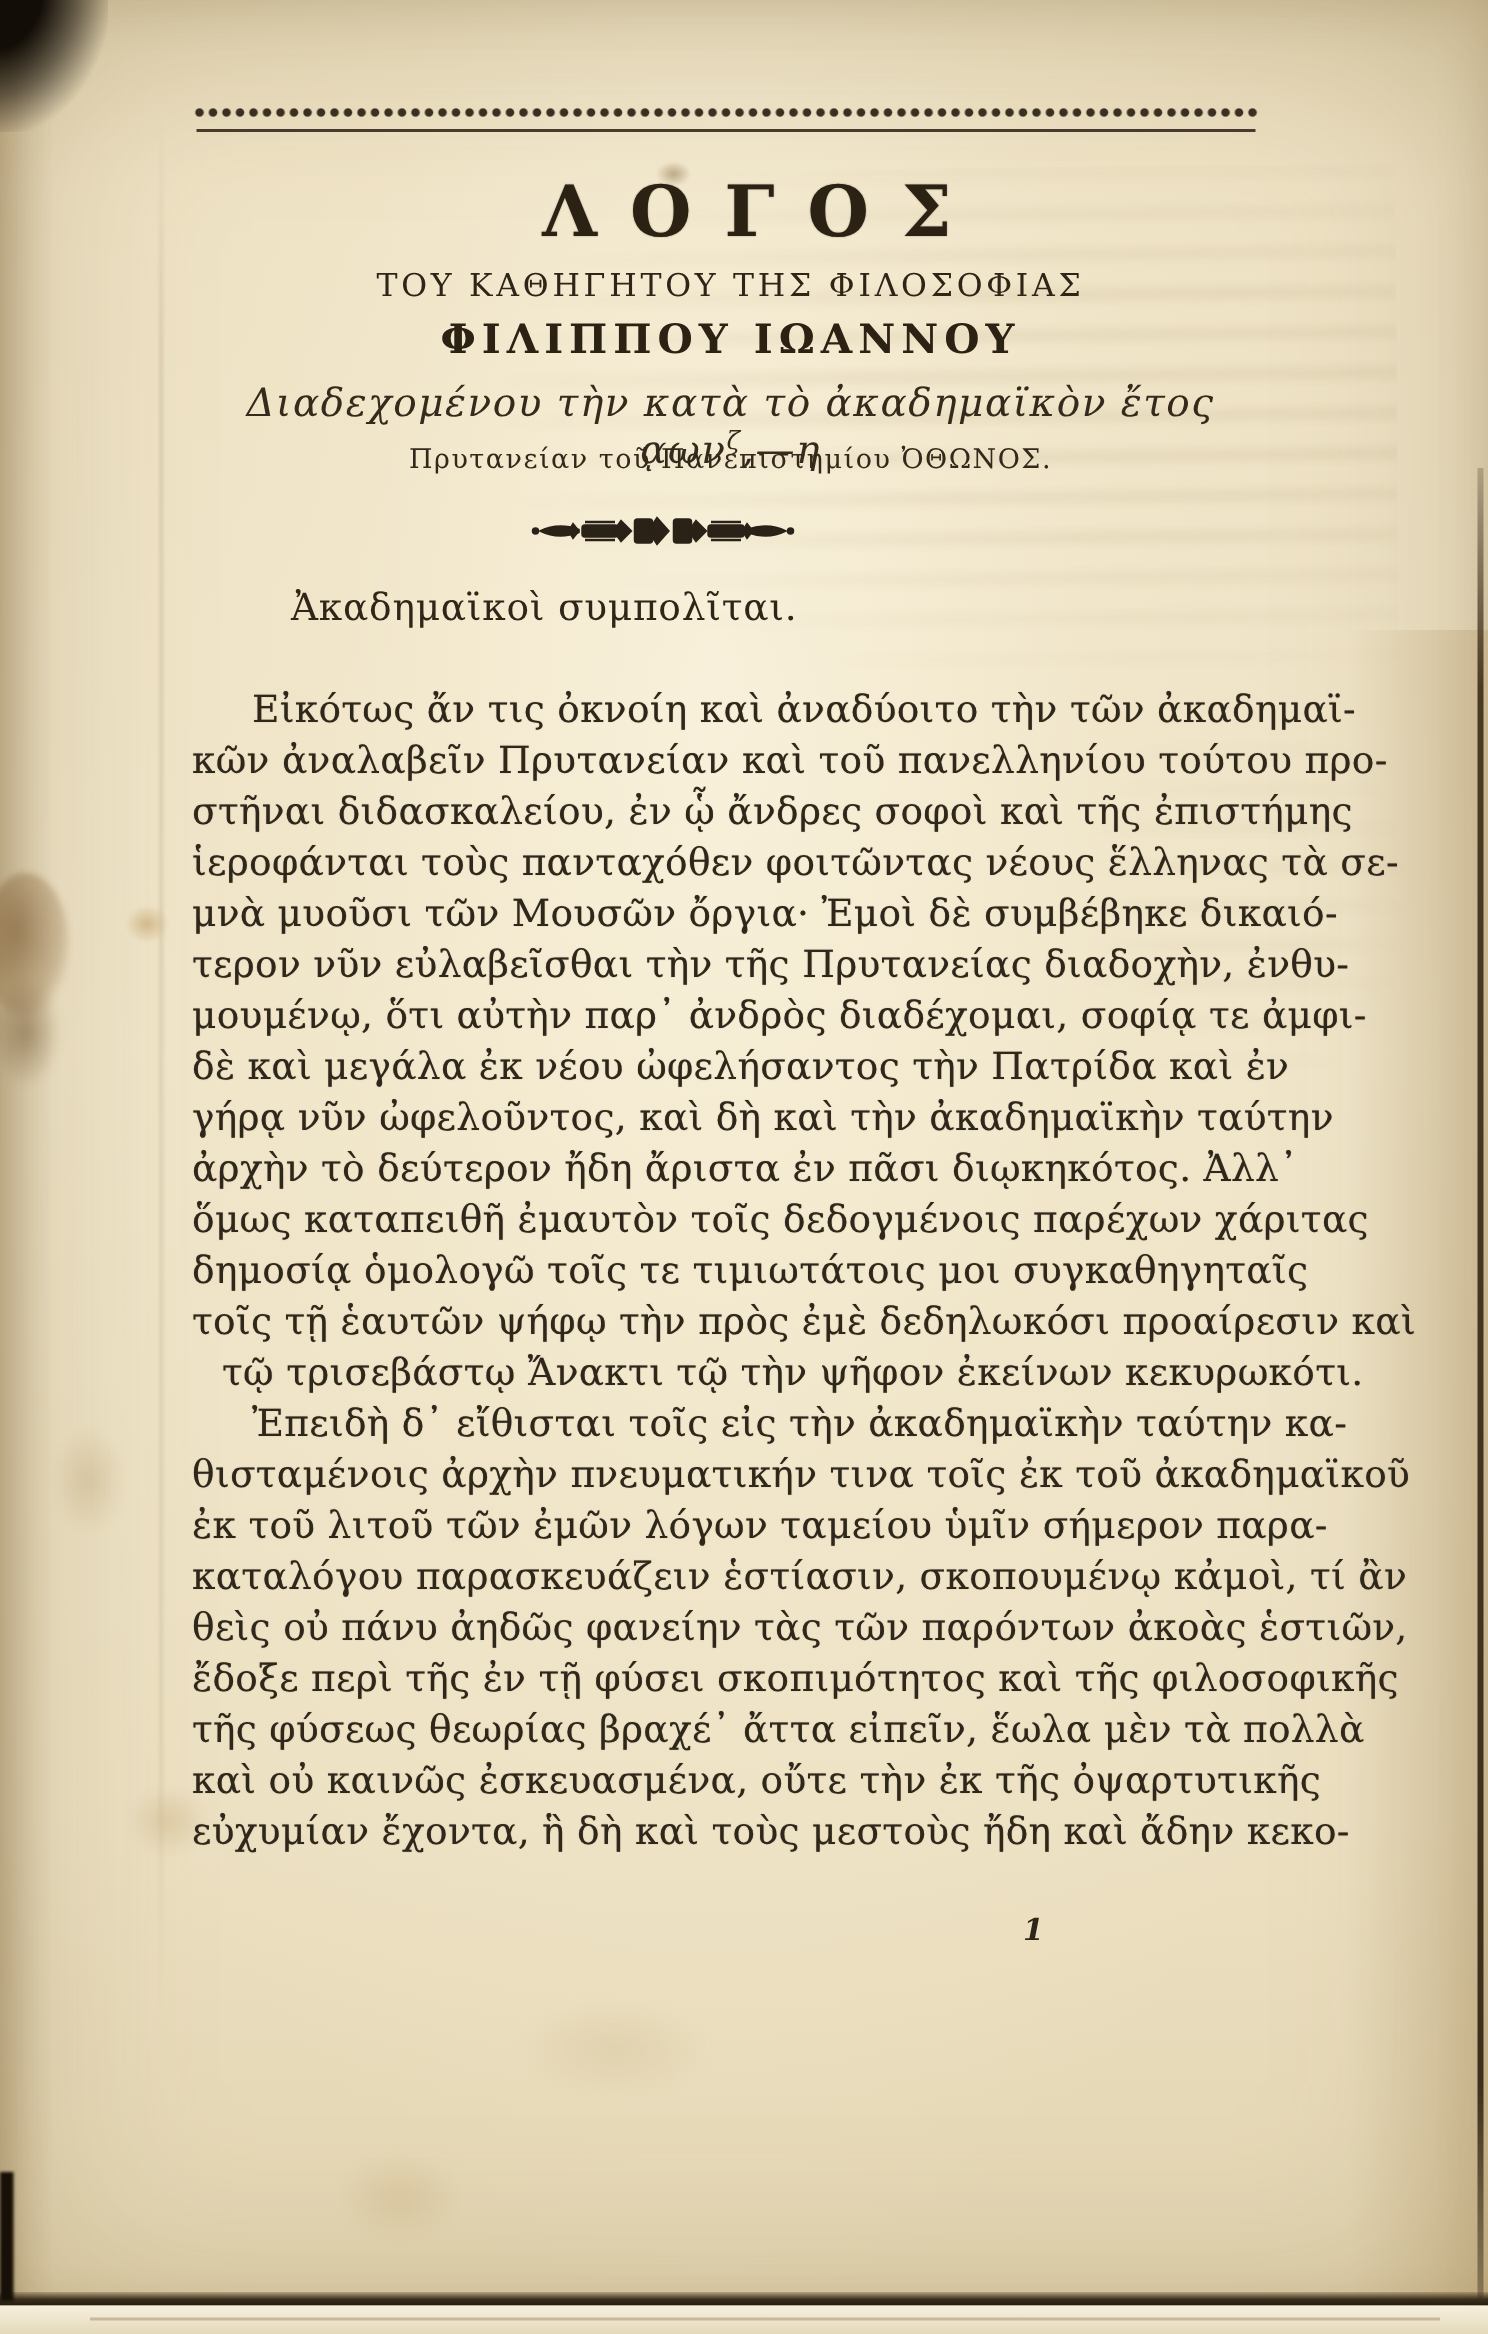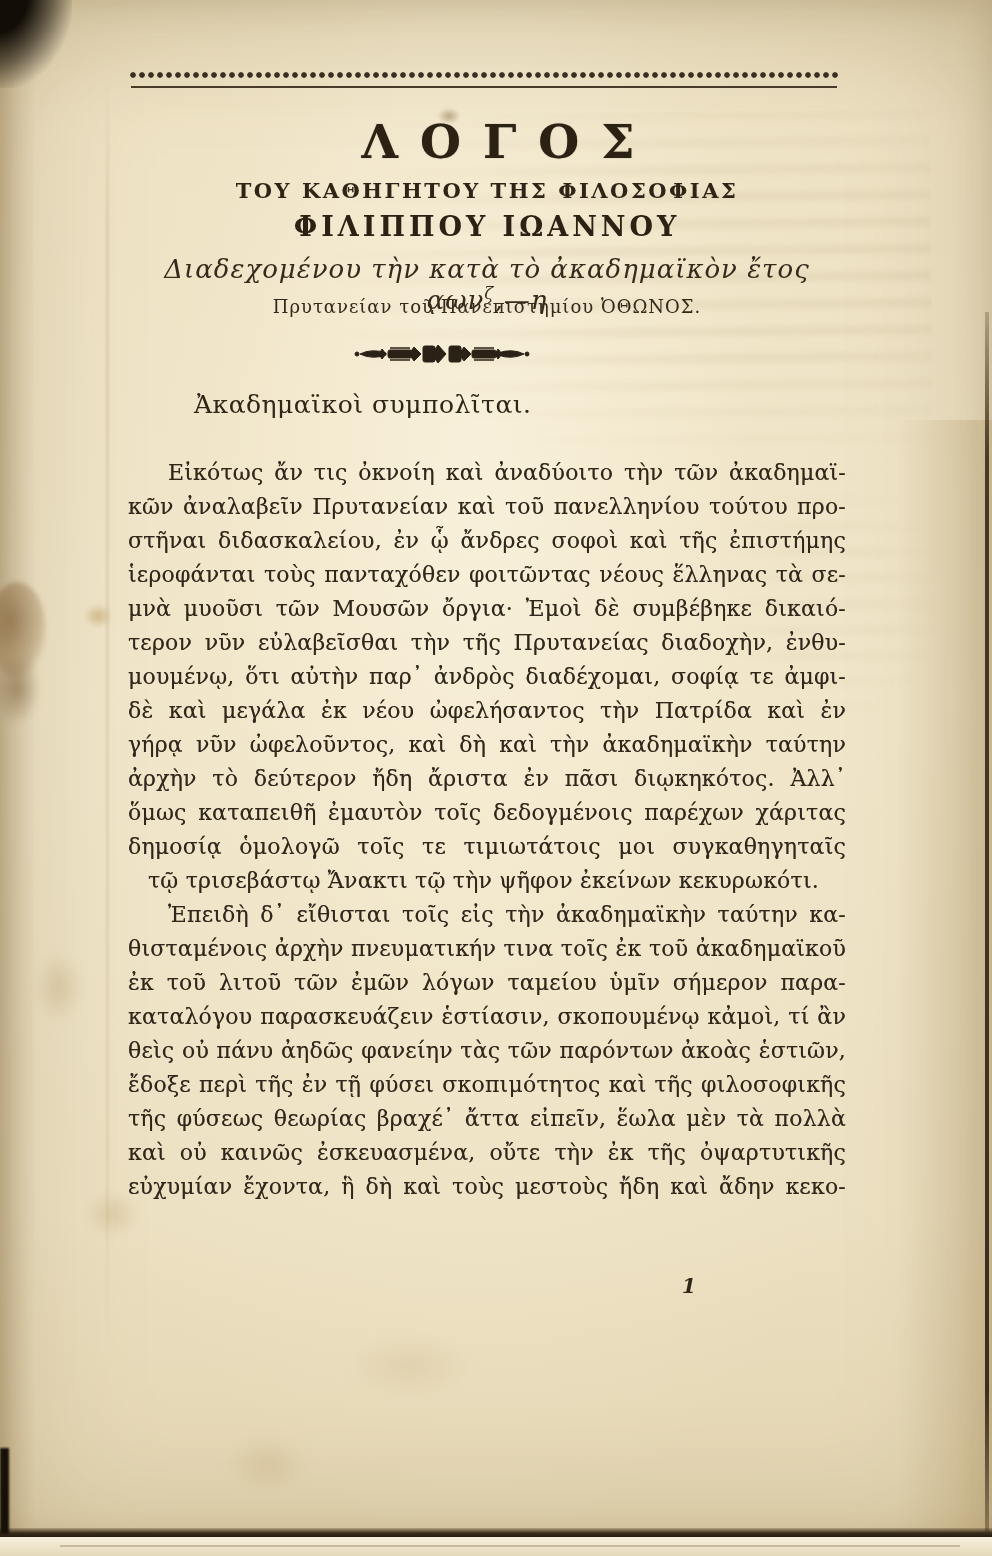--- a/index.html
+++ b/index.html
@@ -52,29 +52,29 @@
 
   
   .print{position:absolute;left:0;top:4px;width:892px;height:1556px;}
   .bead-rule{position:absolute;left:128px;top:66px;width:712px;height:10px;
     background-image:radial-gradient(circle 3.2px at 5px 5px, #3a3022 2.4px, rgba(58,48,34,0) 3.2px);
     background-size:9px 10px;background-repeat:repeat-x;}
   .bead-rule-line{position:absolute;left:131px;top:82px;width:706px;height:2px;background:#473b29;}
   .center-col{position:absolute;left:128px;width:718px;text-align:center;}
   .t-title{top:110px;font-size:47px;font-weight:bold;letter-spacing:22px;padding-left:22px;color:#2b2214;
     text-shadow:0 0 1px rgba(43,34,20,.55);}
-  .t-sub1{top:174px;font-size:21px;font-weight:bold;letter-spacing:2.5px;color:#2e2517;text-align:center;}
+  .t-sub1{top:174px;font-size:21px;font-weight:normal;letter-spacing:2.5px;color:#2e2517;text-align:center;}
   .t-sub2{top:207px;font-size:27px;font-weight:bold;letter-spacing:4px;color:#2b2214;}
   .t-ded{top:250px;font-size:26px;font-style:italic;letter-spacing:1px;color:#352b1c;}
   .t-ded sup{font-size:64%;vertical-align:super;}
   .t-ded2{top:292px;font-size:18px;letter-spacing:1px;color:#33291b;}
   .ornament{position:absolute;left:352px;top:336px;width:180px;height:26px;}
   .salutation{position:absolute;left:194px;top:386px;font-size:25px;letter-spacing:.5px;color:#2f2618;}
   .body-block{position:absolute;left:128px;top:452px;width:718px;}
-  .bline{height:34px;line-height:34px;font-size:22px;letter-spacing:.2px;
+  .bline{height:34px;line-height:34px;font-size:25px;letter-spacing:.2px;
     text-align:justify;text-align-last:justify;white-space:nowrap;overflow:visible;
     text-shadow:0 0 .6px rgba(48,39,27,.5);}
   .bline.first{text-indent:40px;}
   .bline.lastfree{text-align-last:left;margin-left:20px;}
   .sig-mark{position:absolute;left:682px;top:1270px;font-size:20px;font-weight:bold;font-style:italic;color:#2f2618;}
 </style>
 </head>
 <body>
 
 <div class="scan">
@@ -139,20 +139,21 @@
           <div class="bline">στῆναι διδασκαλείου, ἐν ᾧ ἄνδρες σοφοὶ καὶ τῆς ἐπιστήμης</div>
           <div class="bline">ἱεροφάνται τοὺς πανταχόθεν φοιτῶντας νέους ἕλληνας τὰ σε-</div>
           <div class="bline">μνὰ μυοῦσι τῶν Μουσῶν ὄργια· Ἐμοὶ δὲ συμβέβηκε δικαιό-</div>
           <div class="bline">τερον νῦν εὐλαβεῖσθαι τὴν τῆς Πρυτανείας διαδοχὴν, ἐνθυ-</div>
           <div class="bline">μουμένῳ, ὅτι αὐτὴν παρ᾽ ἀνδρὸς διαδέχομαι, σοφίᾳ τε ἀμφι-</div>
           <div class="bline">δὲ καὶ μεγάλα ἐκ νέου ὠφελήσαντος τὴν Πατρίδα καὶ ἐν</div>
           <div class="bline">γήρᾳ νῦν ὠφελοῦντος, καὶ δὴ καὶ τὴν ἀκαδημαϊκὴν ταύτην</div>
           <div class="bline">ἀρχὴν τὸ δεύτερον ἤδη ἄριστα ἐν πᾶσι διῳκηκότος. Ἀλλ᾽</div>
           <div class="bline">ὅμως καταπειθῆ ἐμαυτὸν τοῖς δεδογμένοις παρέχων χάριτας</div>
           <div class="bline">δημοσίᾳ ὁμολογῶ τοῖς τε τιμιωτάτοις μοι συγκαθηγηταῖς</div>
+          <div class="bline">τοῖς τῇ ἑαυτῶν ψήφῳ τὴν πρὸς ἐμὲ δεδηλωκόσι προαίρεσιν καὶ</div>
           <div class="bline lastfree">τῷ τρισεβάστῳ Ἄνακτι τῷ τὴν ψῆφον ἐκείνων κεκυρωκότι.</div>
         </div>
         <div>
           <div class="bline first">Ἐπειδὴ δ᾽ εἴθισται τοῖς εἰς τὴν ἀκαδημαϊκὴν  ταύτην κα-</div>
           <div class="bline">θισταμένοις ἀρχὴν πνευματικήν τινα τοῖς ἐκ τοῦ ἀκαδημαϊκοῦ</div>
           <div class="bline">ἐκ τοῦ λιτοῦ  τῶν ἐμῶν λόγων ταμείου ὑμῖν σήμερον παρα-</div>
           <div class="bline">καταλόγου παρασκευάζειν ἑστίασιν, σκοπουμένῳ κἀμοὶ, τί ἂν</div>
           <div class="bline">θεὶς οὐ πάνυ ἀηδῶς φανείην τὰς τῶν παρόντων ἀκοὰς ἑστιῶν,</div>
           <div class="bline">ἔδοξε περὶ τῆς ἐν τῇ φύσει σκοπιμότητος καὶ τῆς φιλοσοφικῆς</div>
           <div class="bline">τῆς φύσεως θεωρίας βραχέ᾽ ἄττα εἰπεῖν, ἕωλα μὲν τὰ πολλὰ</div>

